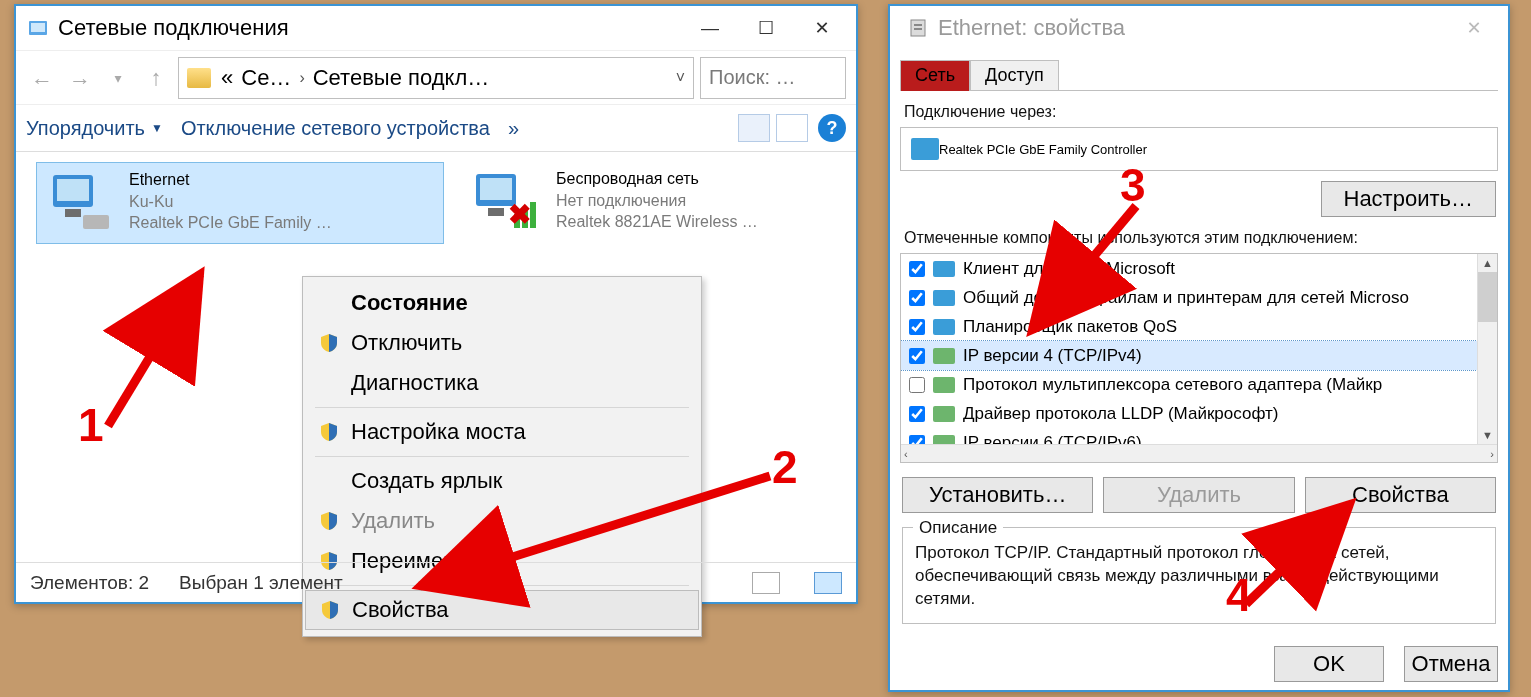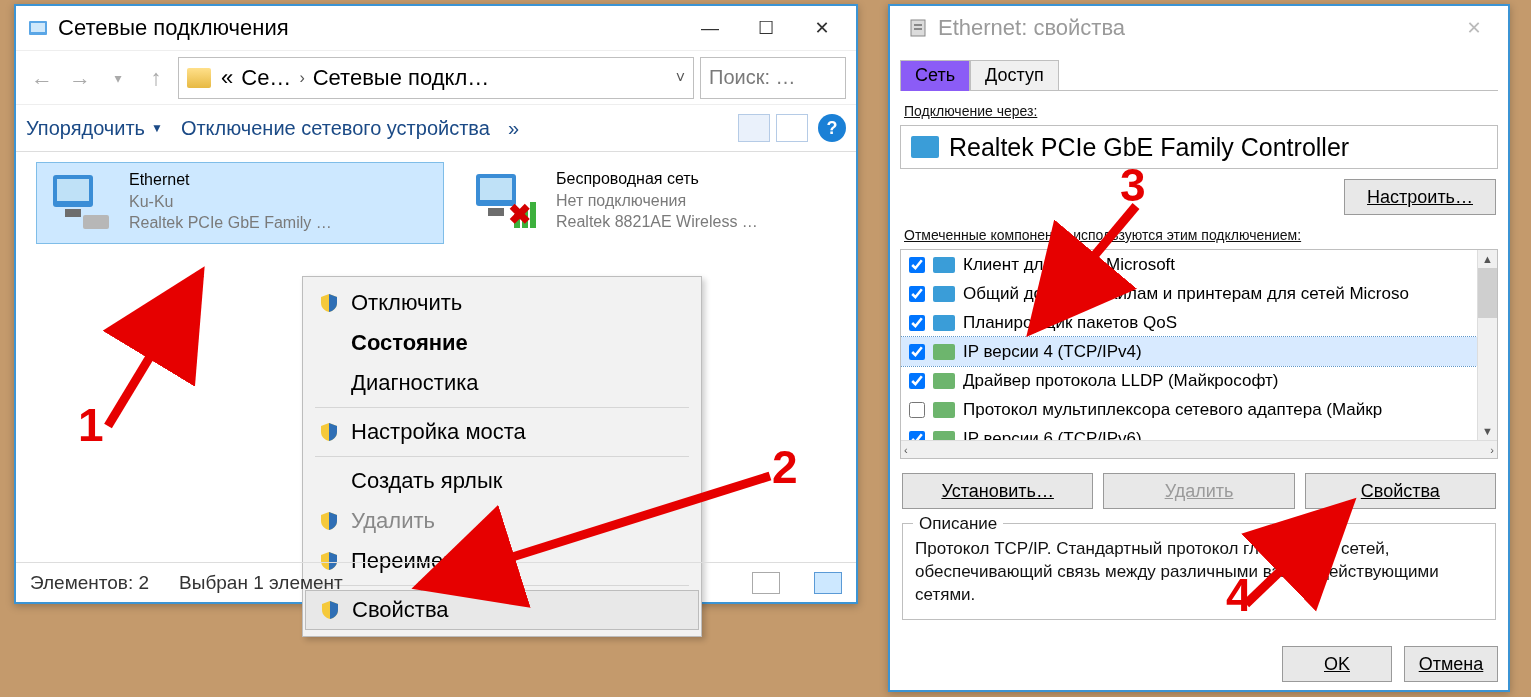--- a/index.html
+++ b/index.html
@@ -40,44 +40,44 @@
 .ctxmenu .m.gray{color:#888;}
 .ctxmenu .m.hi{background:#e8e8e8;border:1px solid #bcbcbc;}
 .ctxmenu .sep{height:1px;background:#d6d6d6;margin:4px 10px;}
 .shield{width:20px;height:20px;display:inline-block;}
 .shield svg{width:20px;height:20px;}
 .status{position:absolute;bottom:0;left:0;right:0;height:40px;border-top:1px solid #ddd;display:flex;align-items:center;padding:0 14px;font-size:19px;color:#333;gap:30px;}
 .status .spacer{flex:1;}
 .status .vm{width:28px;height:22px;border:1px solid #aaa;margin-left:4px;}
 .w2body{padding:6px 10px 0 10px;}
 .tabs{display:flex;gap:0;margin-top:4px;}
-.tab{border:1px solid #bfbfbf;padding:4px 14px;font-size:18px;background:#8b5cf6;border-bottom:none;}
+.tab{border:1px solid #bfbfbf;padding:4px 14px;font-size:18px;background:#b91c1c;border-bottom:none;}
 .tab.inactive{background:#f0f0f0;border-bottom:1px solid #bfbfbf;}
 .tabline{height:1px;background:#bfbfbf;margin-top:-1px;}
-.lbl{font-size:14px;color:#111;margin:12px 4px 6px;text-decoration:underline;}
-.adapterbox{border:1px solid #bfbfbf;height:44px;display:flex;align-items:center;padding:0 10px;gap:10px;font-size:25px;}
+.lbl{font-size:16px;color:#111;margin:12px 4px 6px;}
+.adapterbox{border:1px solid #bfbfbf;height:44px;display:flex;align-items:center;padding:0 10px;font-size:13px;}
 .adapterbox .monitor{width:28px;height:22px;background:#3a9dd8;border-radius:2px;}
-.btn{border:1px solid #9a9a9a;background:#e8e8e8;height:36px;display:flex;align-items:center;justify-content:center;font-size:18px;padding:0 22px;text-decoration:underline;}
+.btn{border:1px solid #9a9a9a;background:#e8e8e8;height:36px;display:flex;align-items:center;justify-content:center;font-size:22px;padding:0 22px;}
 .right{display:flex;justify-content:flex-end;margin:10px 2px;}
 .complist{border:1px solid #bfbfbf;height:210px;position:relative;overflow:hidden;}
 .complist .row{display:flex;align-items:center;gap:8px;height:29px;padding:0 8px;font-size:17px;white-space:nowrap;}
 .complist input[type=checkbox]{width:16px;height:16px;}
 .complist .nic{width:22px;height:16px;background:#6db56d;border-radius:2px;}
 .complist .mon{width:22px;height:16px;background:#3a9dd8;border-radius:2px;}
 .complist .row.sel{background:#d8eaff;outline:1px dotted #5c97cc;}
 .vscroll{position:absolute;right:0;top:0;bottom:18px;width:20px;background:#f0f0f0;border-left:1px solid #ddd;}
 .vscroll .thumb{position:absolute;top:18px;width:100%;height:50px;background:#cfcfcf;}
 .vscroll .ar{height:18px;display:flex;align-items:center;justify-content:center;font-size:11px;color:#555;}
 .hscroll{position:absolute;left:0;right:0;bottom:0;height:18px;background:#f0f0f0;border-top:1px solid #ddd;display:flex;align-items:center;justify-content:space-between;padding:0 3px;font-size:11px;color:#555;}
 .btnrow{display:flex;gap:10px;margin:14px 2px;}
 .btnrow .btn{flex:1;}
 .btn.disabled{color:#9a9a9a;}
 .descbox{border:1px solid #bfbfbf;position:relative;padding:14px 12px 12px;font-size:17px;line-height:1.35;color:#111;margin:6px 2px;}
 .descbox .legend{position:absolute;top:-11px;left:10px;background:#fff;padding:0 6px;font-size:17px;}
-.dlgbtns{position:absolute;bottom:8px;right:10px;display:flex;gap:12px;margin-left:32px;}
+.dlgbtns{position:absolute;bottom:8px;right:10px;display:flex;gap:20px;margin-left:32px;}
 .marker{position:absolute;color:#e60000;font-family:Impact,Arial Black,sans-serif;font-weight:900;font-size:46px;text-shadow:0 0 1px #fff;}
 svg.arrow{position:absolute;overflow:visible;pointer-events:none;}
 </style>
 </head>
 <body>
 
 <div class="window w1">
   <div class="titlebar">
     <span class="icon">
       <svg viewBox="0 0 20 20">
@@ -152,30 +152,30 @@
           </svg>
       </div>
       <div class="net-text">
         <span class="line1">Беспроводная сеть</span>
         <span class="line2">Нет подключения</span>
         <span class="line3">Realtek 8821AE Wireless …</span>
       </div>
     </div>
 
     <div class="ctxmenu">
-      <div class="m">
-          <span class="shield"><svg viewBox="0 0 20 20">
-              <path d="M10 1 L18 4 V10 C18 15 14 18 10 19 C6 18 2 15 2 10 V4 Z" fill="#f5c93b"></path>
-              <path d="M10 1 L18 4 V10 C18 15 14 18 10 19 V1 Z" fill="#2f6fb5"></path>
-            </svg></span>
-          <span>Отключить</span>
-        </div>
       <div class="m bold">
           <span style="width:20px"></span>
           <span>Состояние</span>
+        </div>
+      <div class="m">
+          <span class="shield"><svg viewBox="0 0 20 20">
+              <path d="M10 1 L18 4 V10 C18 15 14 18 10 19 C6 18 2 15 2 10 V4 Z" fill="#f5c93b"></path>
+              <path d="M10 1 L18 4 V10 C18 15 14 18 10 19 V1 Z" fill="#2f6fb5"></path>
+            </svg></span>
+          <span>Отключить</span>
         </div>
       <div class="m">
           <span style="width:20px"></span>
           <span>Диагностика</span>
         </div>
       <div class="sep"></div>
       <div class="m">
           <span class="shield"><svg viewBox="0 0 20 20">
               <path d="M10 1 L18 4 V10 C18 15 14 18 10 19 C6 18 2 15 2 10 V4 Z" fill="#f5c93b"></path>
               <path d="M10 1 L18 4 V10 C18 15 14 18 10 19 V1 Z" fill="#2f6fb5"></path>
@@ -266,28 +266,28 @@
             <input type="checkbox" checked="" style="">
             <span class="mon"></span>
             <span>Планировщик пакетов QoS</span>
           </div>
           <div class="row sel">
             <input type="checkbox" checked="" style="">
             <span class="nic"></span>
             <span>IP версии 4 (TCP/IPv4)</span>
           </div>
           <div class="row">
-            <input type="checkbox" checked="" style="">
-            <span class="nic"></span>
-            <span>Драйвер протокола LLDP (Майкрософт)</span>
-          </div>
-          <div class="row">
             <input type="checkbox" style="">
             <span class="nic"></span>
             <span>Протокол мультиплексора сетевого адаптера (Майкр</span>
+          </div>
+          <div class="row">
+            <input type="checkbox" checked="" style="">
+            <span class="nic"></span>
+            <span>Драйвер протокола LLDP (Майкрософт)</span>
           </div>
           <div class="row">
             <input type="checkbox" checked="" style="">
             <span class="nic"></span>
             <span>IP версии 6 (TCP/IPv6)</span>
           </div>
         </div>
       <div class="vscroll">
         <div class="ar">▲</div>
         <div class="thumb"></div>

